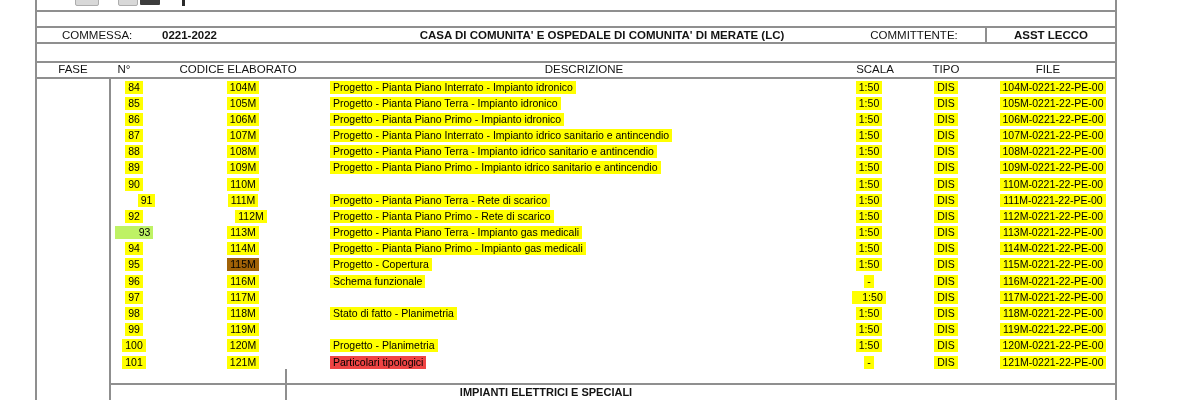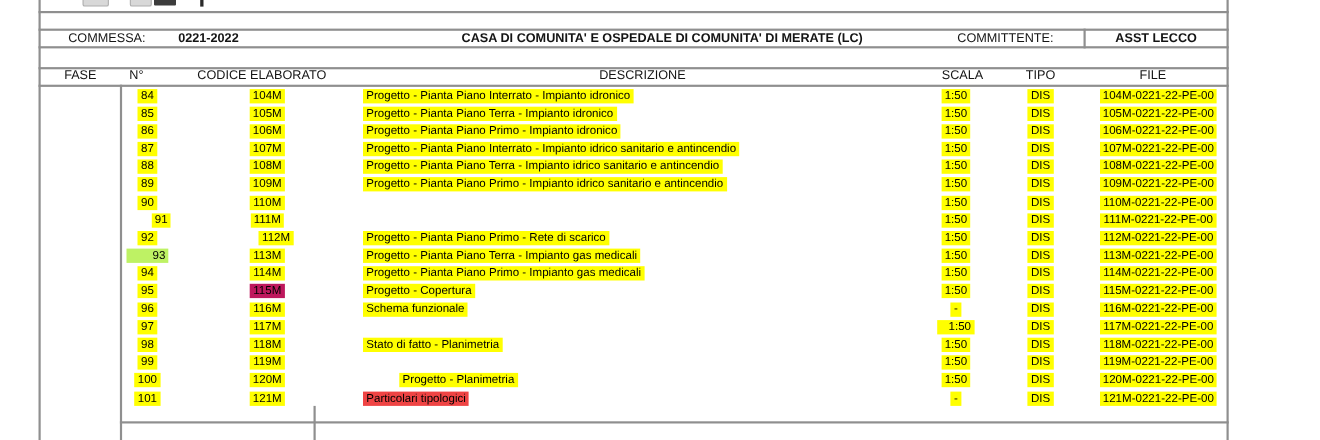--- a/index.html
+++ b/index.html
@@ -213,20 +213,23 @@
           <span class="hl" style="background: rgb(255, 255, 0);">110M-0221-22-PE-00</span>
         </div>
       </div>
       <div class="trow">
         <div class="cell c-num">
           <span class="hl" style="background: rgb(255, 255, 0); margin-left: 25px;">91</span>
         </div>
         <div class="cell c-code">
           <span class="hl" style="background: rgb(255, 255, 0);">111M</span>
         </div>
+        <div class="cell c-desc">
+          <span class="hl" style="background: rgb(255, 255, 0);">Progetto - Pianta Piano Terra - Rete di scarico</span>
+        </div>
         <div class="cell c-scala">
           <span class="hl" style="background: rgb(255, 255, 0);">1:50</span>
         </div>
         <div class="cell c-tipo">
           <span class="hl" style="background: rgb(255, 255, 0);">DIS</span>
         </div>
         <div class="cell c-file">
           <span class="hl" style="background: rgb(255, 255, 0);">111M-0221-22-PE-00</span>
         </div>
       </div>
@@ -288,21 +291,21 @@
         </div>
         <div class="cell c-file">
           <span class="hl" style="background: rgb(255, 255, 0);">114M-0221-22-PE-00</span>
         </div>
       </div>
       <div class="trow">
         <div class="cell c-num">
           <span class="hl" style="background: rgb(255, 255, 0);">95</span>
         </div>
         <div class="cell c-code">
-          <span class="hl" style="background: #be185d;">115M</span>
+          <span class="hl" style="background: #a16207;">115M</span>
         </div>
         <div class="cell c-desc">
           <span class="hl" style="background: rgb(255, 255, 0);">Progetto - Copertura</span>
         </div>
         <div class="cell c-scala">
           <span class="hl" style="background: rgb(255, 255, 0);">1:50</span>
         </div>
         <div class="cell c-tipo">
           <span class="hl" style="background: rgb(255, 255, 0);">DIS</span>
         </div>
@@ -385,21 +388,21 @@
         </div>
       </div>
       <div class="trow">
         <div class="cell c-num">
           <span class="hl" style="background: rgb(255, 255, 0);">100</span>
         </div>
         <div class="cell c-code">
           <span class="hl" style="background: rgb(255, 255, 0);">120M</span>
         </div>
         <div class="cell c-desc">
-          <span class="hl" style="background: rgb(255, 255, 0); margin-left: 33px;">Progetto - Planimetria</span>
+          <span class="hl" style="background: rgb(255, 255, 0);">Progetto - Planimetria</span>
         </div>
         <div class="cell c-scala">
           <span class="hl" style="background: rgb(255, 255, 0);">1:50</span>
         </div>
         <div class="cell c-tipo">
           <span class="hl" style="background: rgb(255, 255, 0);">DIS</span>
         </div>
         <div class="cell c-file">
           <span class="hl" style="background: rgb(255, 255, 0);">120M-0221-22-PE-00</span>
         </div>
@@ -419,14 +422,15 @@
         </div>
         <div class="cell c-tipo">
           <span class="hl" style="background: rgb(255, 255, 0);">DIS</span>
         </div>
         <div class="cell c-file">
           <span class="hl" style="background: rgb(255, 255, 0);">121M-0221-22-PE-00</span>
         </div>
       </div>
     </div>
 
+  <span class="txt b ctr" style="left:296px;top:385px;width:500px;font-size:11px;">IMPIANTI ELETTRICI E SPECIALI</span>
 
 </div>
 
 </body></html>

